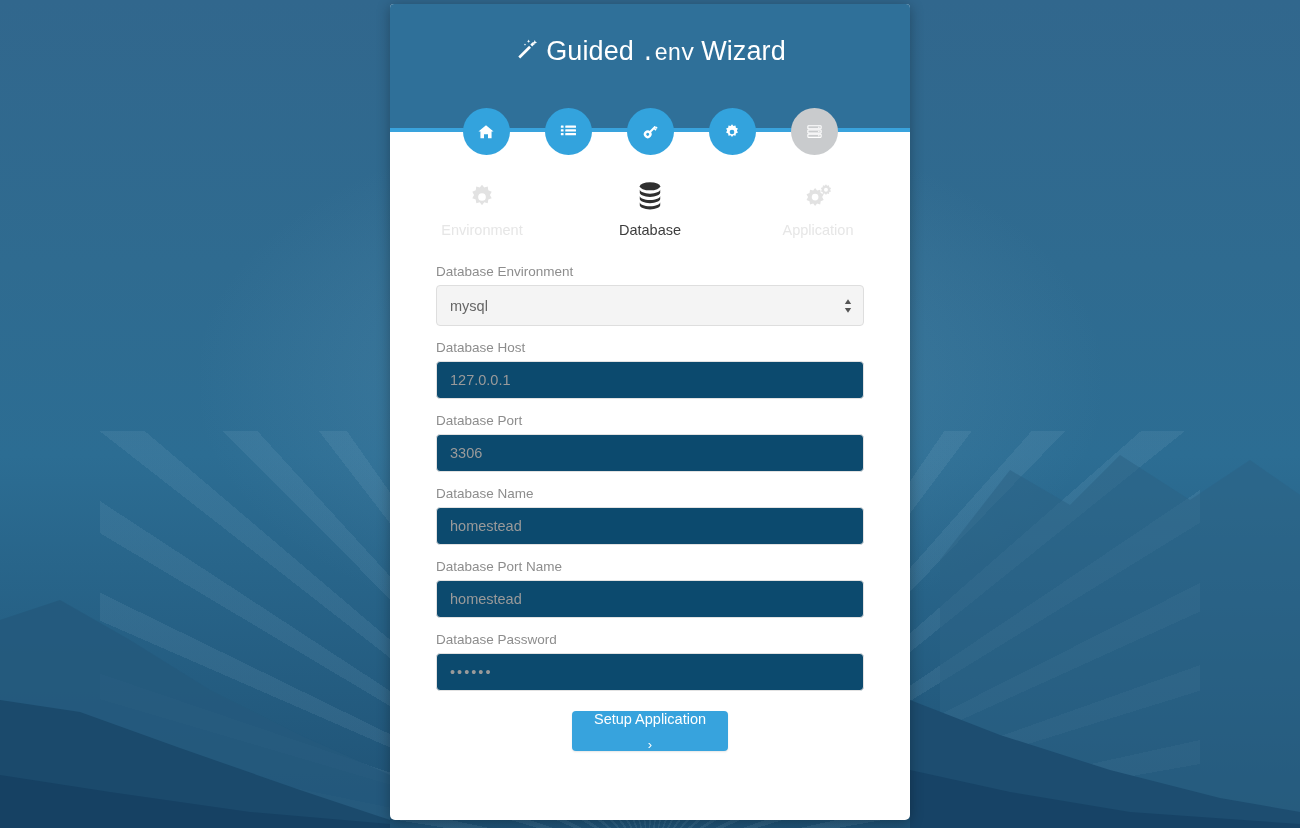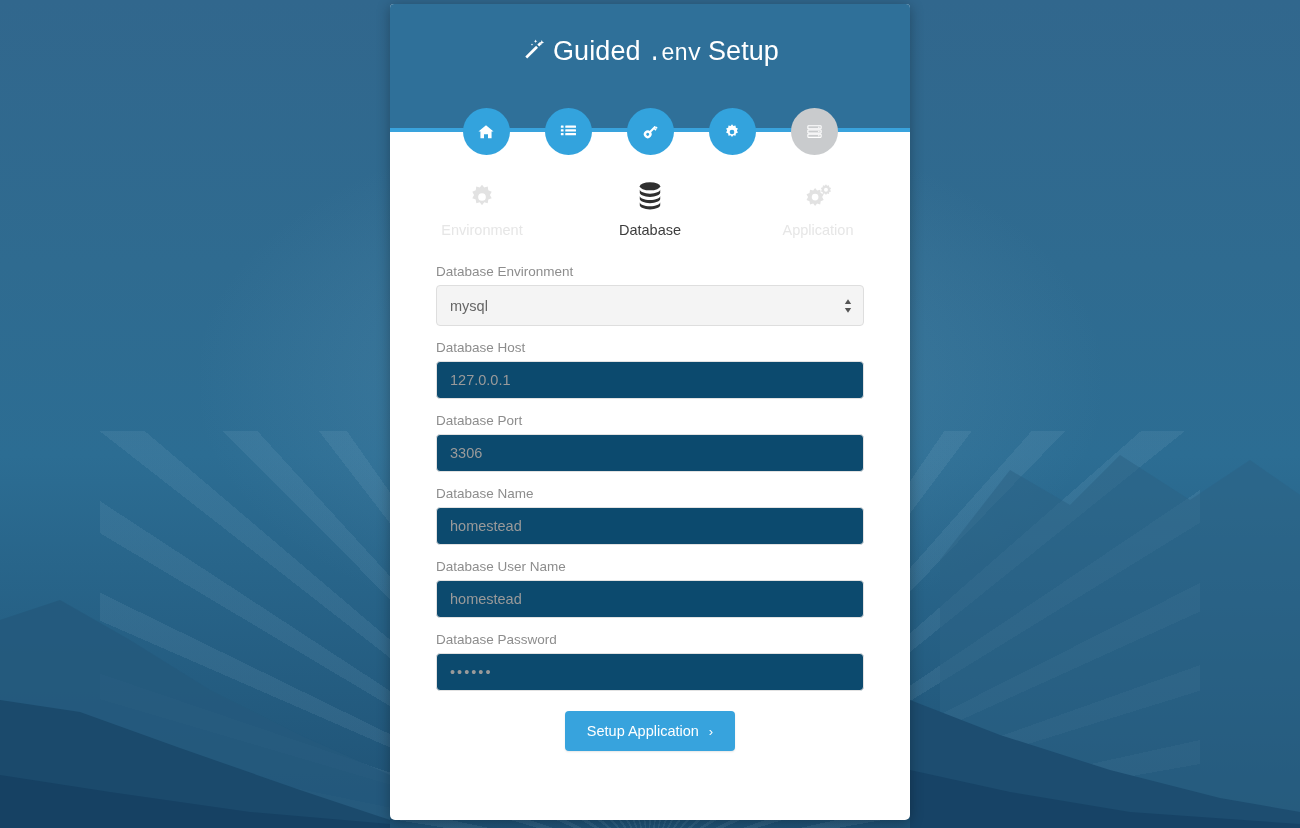--- a/index.html
+++ b/index.html
@@ -224,27 +224,28 @@
     display: flex;
     justify-content: center;
   }
   #submit-button {
     background: #37a3dd;
     border: none;
     border-radius: 4px;
     color: #ffffff;
     font-family: "Liberation Sans", sans-serif;
     font-size: 14.5px;
-    padding: 9px 22px;
+    padding: 0 22px;
     height: 40px;
     cursor: pointer;
     display: inline-flex;
     align-items: center;
     gap: 10px;
     box-shadow: 0 1px 2px rgba(0,0,0,.10);
+    flex-direction: column;
   }
   #submit-button .chev { font-size: 13px; }
 </style>
 </head>
 <body>
 
 <div id="backdrop">
   <div class="haze"></div>
   <div class="rays"></div>
   <div class="ridge">
@@ -272,21 +273,21 @@
       <span class="wand">
         <svg width="26" height="26" viewBox="0 0 26 26" aria-hidden="true">
           <g fill="#ffffff">
             <path d="M6.2 21.5 L17.0 10.7 L15.1 8.8 L4.3 19.6 Z"></path>
             <path d="M18.2 9.5 L20.6 7.1 L18.7 5.2 L16.3 7.6 Z"></path>
             <path d="M20.8 3.0 l.7 1.7 1.7.7 -1.7.7 -.7 1.7 -.7-1.7 -1.7-.7 1.7-.7 Z"></path>
             <path d="M14.6 2.6 l.5 1.2 1.2.5 -1.2.5 -.5 1.2 -.5-1.2 -1.2-.5 1.2-.5 Z"></path>
             <path d="M11.0 6.4 l.35.85.85.35 -.85.35 -.35.85 -.35-.85 -.85-.35 .85-.35 Z"></path>
           </g>
         </svg>
-      </span><span>Guided</span><span class="mono">.env</span><span>Setup</span>
+      </span><span>Guided</span><span class="mono">.env</span><span>Wizard</span>
     </div>
   </div>
 
   <div id="header-rule"></div>
 
   <div id="steps">
 
     <div class="step-circle">
       <span>
         <svg width="18" height="18" viewBox="0 0 20 20" aria-hidden="true">
@@ -416,21 +417,21 @@
       <label class="field-label">Database Port</label>
       <input class="field-input" type="text" value="3306" style="">
     </div>
 
     <div class="field">
       <label class="field-label">Database Name</label>
       <input class="field-input" type="text" value="homestead" style="">
     </div>
 
     <div class="field">
-      <label class="field-label">Database User Name</label>
+      <label class="field-label">Database Port Name</label>
       <input class="field-input" type="text" value="homestead" style="">
     </div>
 
     <div class="field">
       <label class="field-label">Database Password</label>
       <input class="field-input pw-dots" type="text" value="••••••" style="">
     </div>
 
     <div id="submit-row">
       <button id="submit-button">

